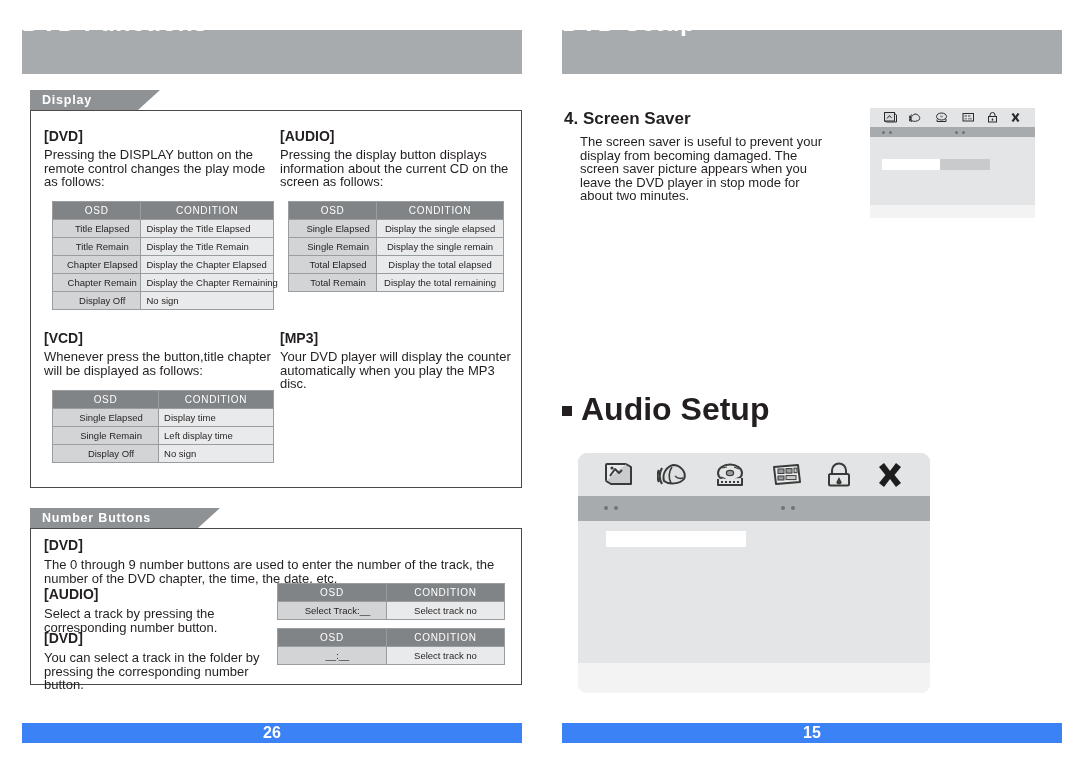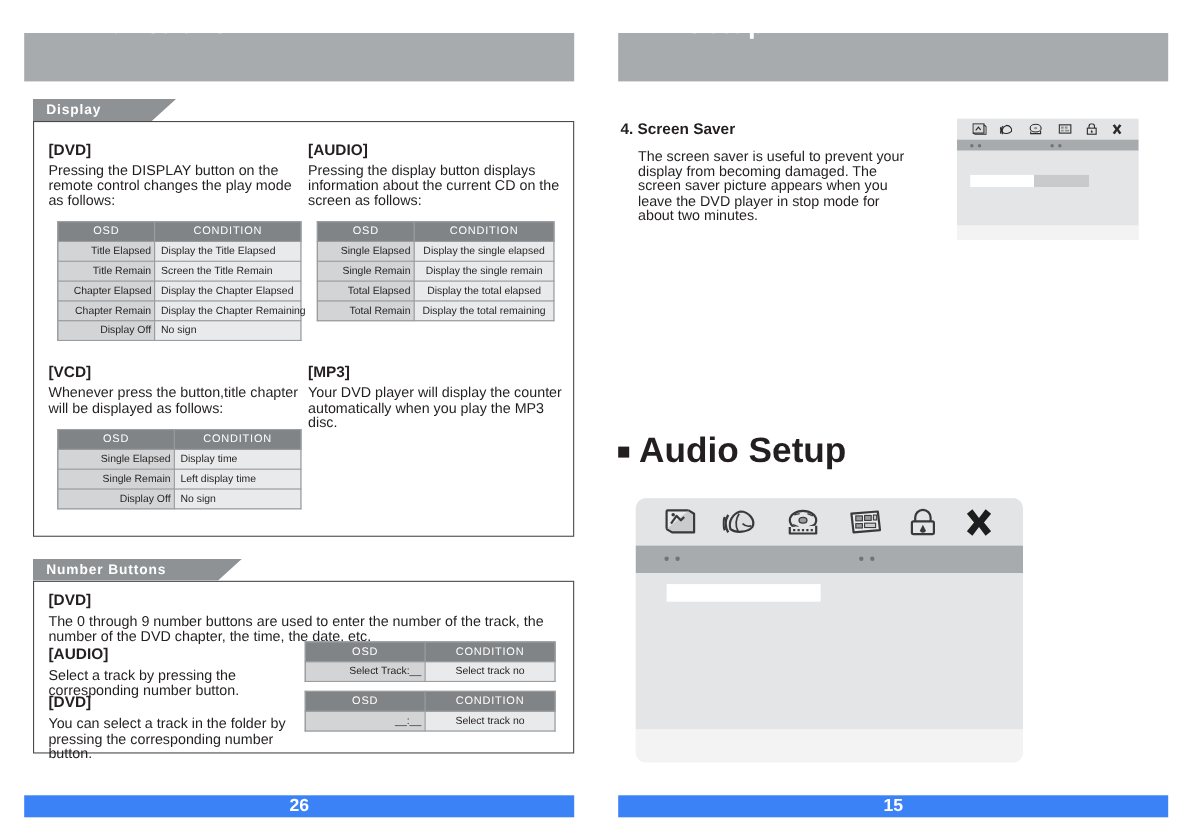--- a/index.html
+++ b/index.html
@@ -118,21 +118,21 @@
   }
   .osd-table td {
     font-size: 9.5px;
     color: #231f20;
     padding: 3px 3px;
     border: 1px solid #9a9da0;
     white-space: nowrap;
   }
   .osd-table td.c-osd {
     background: #d2d4d5;
-    text-align: right;
+    text-align: center;
     padding-left: 14px;
   }
   .osd-table td.c-cond {
     background: #e9eaeb;
     text-align: left;
     padding-left: 5px;
   }
   .osd-table td.c-cond.center { text-align: center; padding-left: 3px; }
 
   
@@ -232,21 +232,21 @@
         <th>CONDITION</th>
       </tr>
     </thead>
     <tbody>
       <tr>
         <td class="c-osd">Title Elapsed</td>
         <td class="c-cond">Display the Title Elapsed</td>
       </tr>
       <tr>
         <td class="c-osd">Title Remain</td>
-        <td class="c-cond">Screen the Title Remain</td>
+        <td class="c-cond">Display the Title Remain</td>
       </tr>
       <tr>
         <td class="c-osd">Chapter Elapsed</td>
         <td class="c-cond">Display the Chapter Elapsed</td>
       </tr>
       <tr>
         <td class="c-osd">Chapter Remain</td>
         <td class="c-cond">Display the Chapter Remaining</td>
       </tr>
       <tr>
@@ -376,21 +376,21 @@
   <div class="footer-bar">
     <div class="page-num">26</div>
   </div>
 </div>
 
 <div class="page page-right">
 
   <div class="banner"></div>
   <div class="banner-title">DVD Setup</div>
 
-  <div style="position:absolute; left:24px; top:109px; font-size:14px; font-weight:bold; white-space:nowrap;">4. Screen Saver</div>
+  <div style="position:absolute; left:24px; top:109px; font-size:17px; font-weight:bold; white-space:nowrap;">4. Screen Saver</div>
   <div class="para" style="left:40px; top:135px; width:250px;">The screen saver is useful to prevent your display from becoming damaged. The screen saver picture appears when you leave the DVD player in stop mode for about two minutes.</div>
 
   <div class="osd-screen" style="left:330px; top:108px; width:165px; height:110px;">
 
     <div class="osd-iconbar" style="height:19px; padding:0 8px;">
       <span>
         <svg class="icon-svg" width="13" height="11" viewBox="0 0 26 22">
           <rect x="1" y="1" width="20" height="17" fill="#d8dadb" stroke="#2b2b2b" stroke-width="2"></rect>
           <path d="M21 3 L25 6 L25 20 L5 20 L1 18" fill="none" stroke="#2b2b2b" stroke-width="2"></path>
           <path d="M6 13 L11 7 L15 12" fill="none" stroke="#2b2b2b" stroke-width="2"></path>

